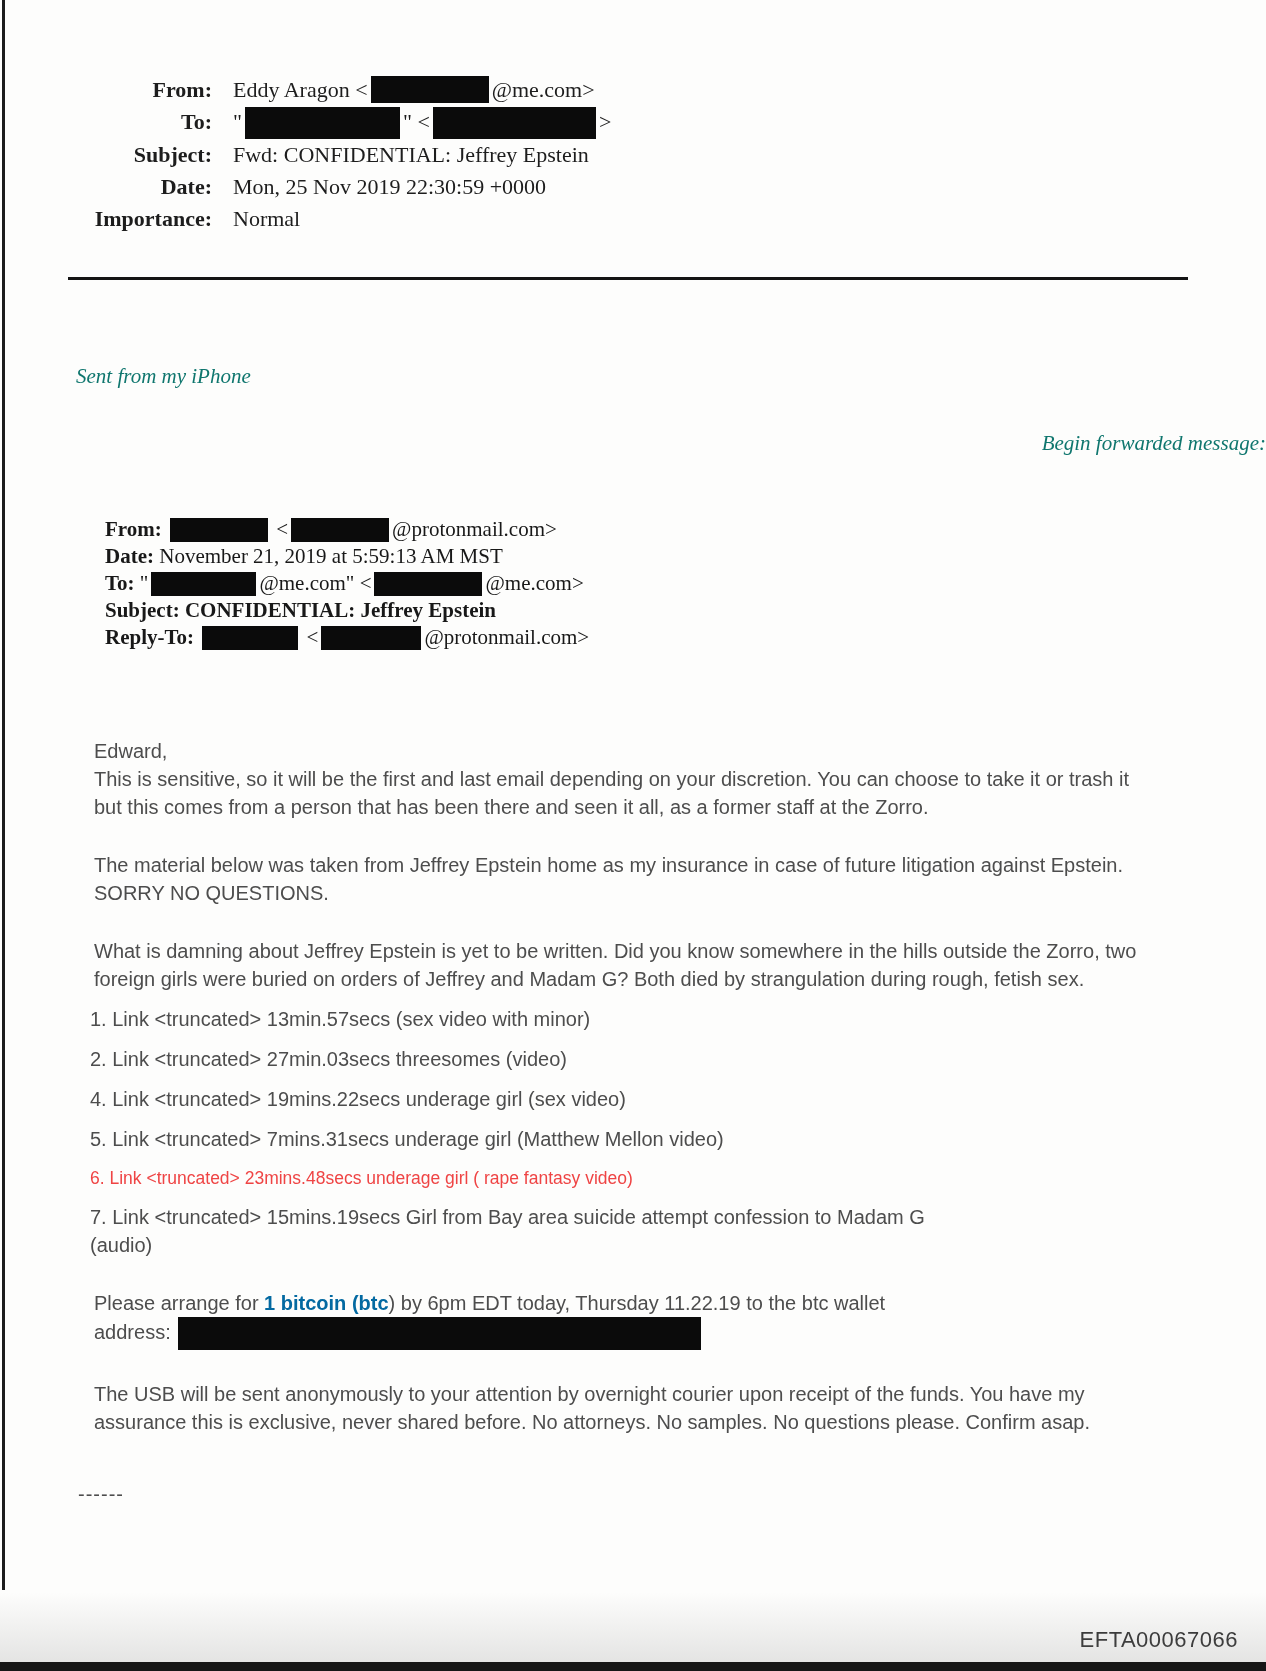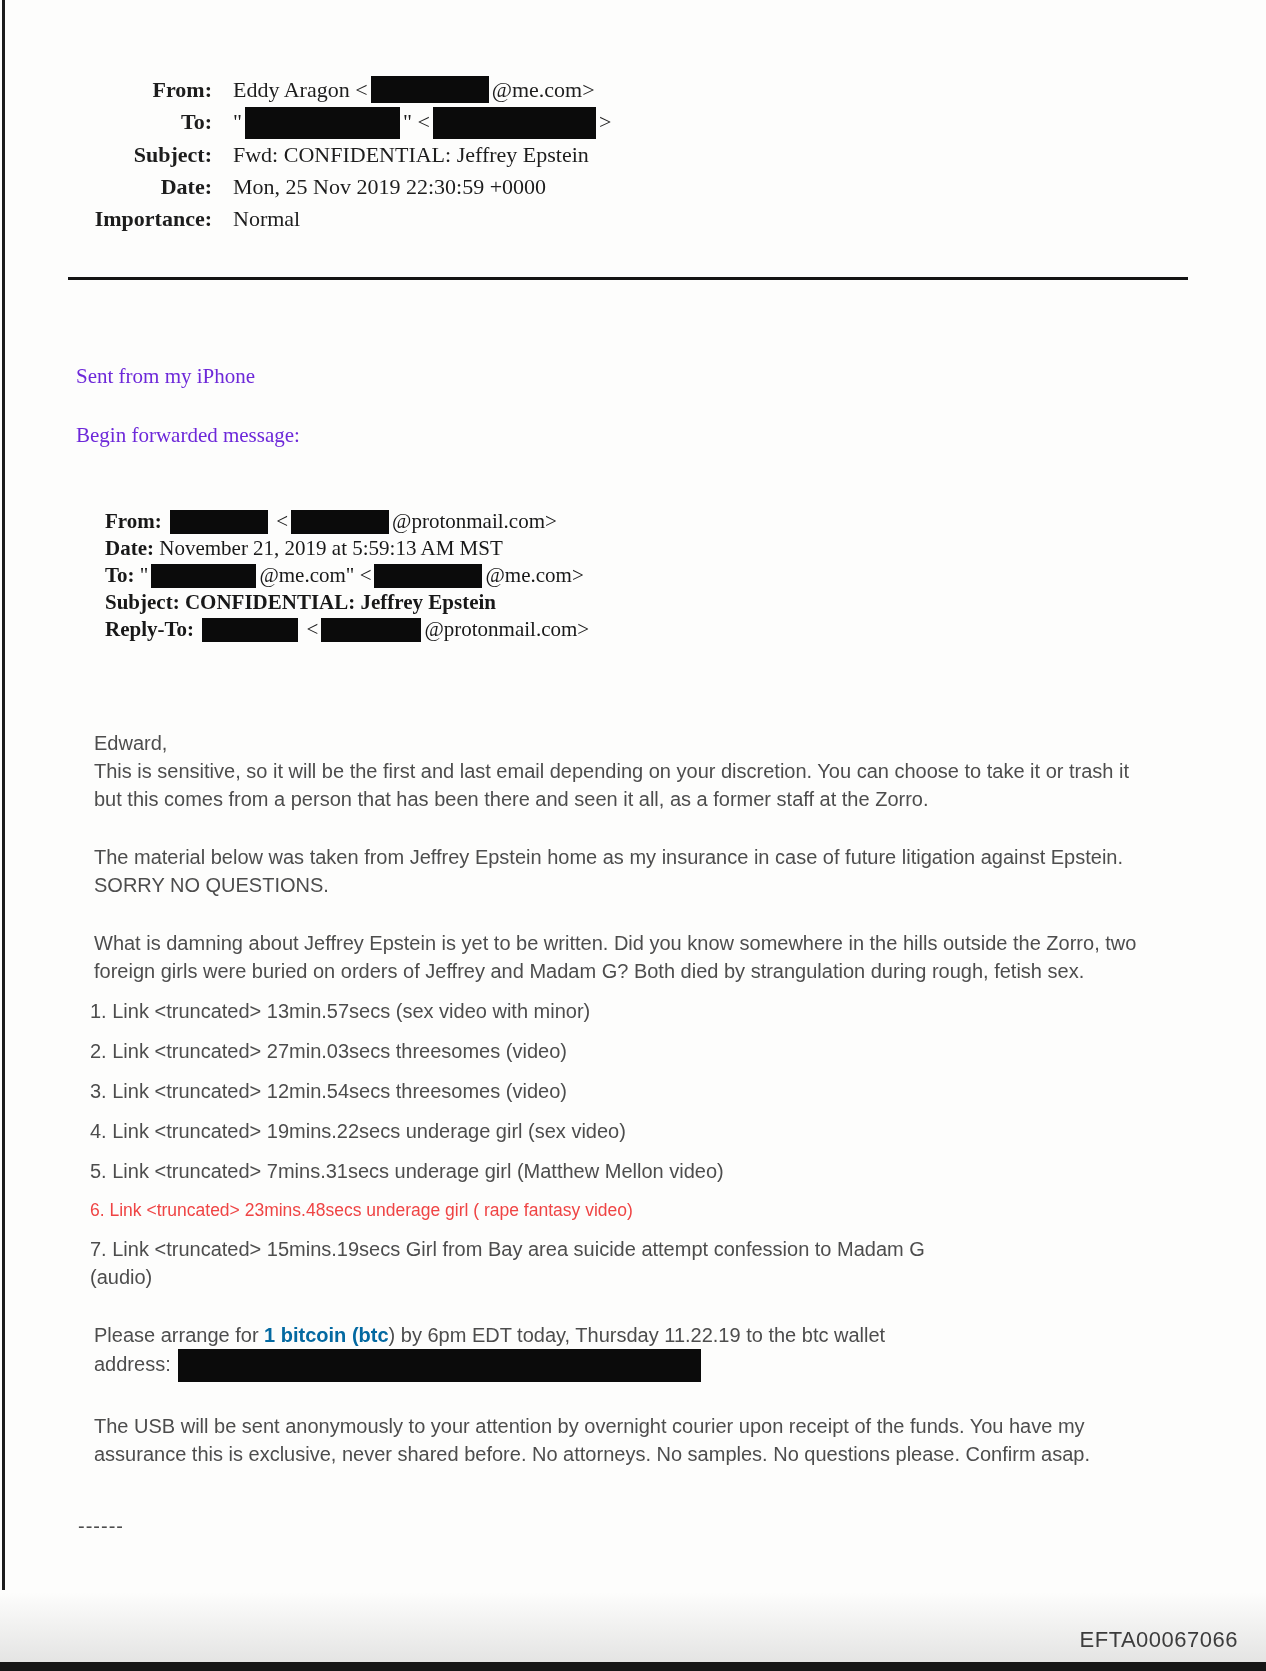--- a/index.html
+++ b/index.html
@@ -29,23 +29,23 @@
   .r-to2     { width:163px; height:32px; margin-top:-2px; }
   .r-f-small { width:98px;  height:24px; margin-top:-3px; }
   .r-f-to1   { width:105px; height:24px; margin-top:-3px; }
   .r-f-to2   { width:108px; height:24px; margin-top:-3px; }
   .r-f-rt1   { width:96px;  height:24px; margin-top:-3px; }
   .r-f-rt2   { width:100px; height:24px; margin-top:-3px; }
   .r-address { width:523px; height:33px; margin-left:7px; }
 
   .rule { margin:42px 0 0 68px; width:1120px; height:0; border-top:3px solid #141414; }
 
-  .intro { margin-left:76px; font-size:21px; color:#6d28d9; }
+  .intro { margin-left:76px; font-size:21px; color:#0f766e;font-style:italic; }
   .sent-from { margin-top:82px; line-height:29px; }
-  .begin-fwd { margin-top:30px; line-height:29px; }
+  .begin-fwd { margin-top:38px; line-height:29px;text-align:right; }
 
   
   .fwd-header { margin:58px 0 0 105px; font-size:21px; line-height:27px; color:#181818; }
   .fwd-header .hlbl { font-weight:700; }
   .fwd-row { white-space:nowrap; }
 
   
   .body-text { margin:86px 0 0 78px; width:1062px;
     font-family:"Liberation Sans", sans-serif; font-size:20px; line-height:28px; color:#4d4d4d; }
   .para { margin:30px 0 0 16px; }
@@ -124,21 +124,20 @@
   <div class="body-text">
     <div class="para first">
       <div>Edward,</div>
       <div>This is sensitive, so it will be the first and last email depending on your discretion. You can choose to take it or trash it but this comes from a person that has been there and seen it all, as a former staff at the Zorro.</div>
     </div>
     <div class="para">The material below was taken from Jeffrey Epstein home as my insurance in case of future litigation against Epstein. SORRY NO QUESTIONS.</div>
     <div class="para">What is damning about Jeffrey Epstein is yet to be written. Did you know somewhere in the hills outside the Zorro, two foreign girls were buried on orders of Jeffrey and Madam G? Both died by strangulation during rough, fetish sex.</div>
 
     <div class="list-item">1. Link &lt;truncated&gt; 13min.57secs (sex video with minor)</div>
     <div class="list-item">2. Link &lt;truncated&gt; 27min.03secs threesomes (video)</div>
-    <div class="list-item">3. Link &lt;truncated&gt; 12min.54secs threesomes (video)</div>
     <div class="list-item">4. Link &lt;truncated&gt; 19mins.22secs underage girl (sex video)</div>
     <div class="list-item">5. Link &lt;truncated&gt; 7mins.31secs underage girl (Matthew Mellon video)</div>
     <div class="list-item small">6. Link &lt;truncated&gt; 23mins.48secs underage girl ( rape fantasy video)</div>
     <div class="list-item"><span>7. Link &lt;truncated&gt; 15mins.19secs Girl from Bay area suicide attempt confession to Madam G</span><br><span>(audio)</span></div>
 
     <div class="para">
       <span>Please arrange for </span><span class="bold-seg">1 bitcoin (btc</span><span>) by 6pm EDT today, Thursday 11.22.19 to the btc wallet</span><br>
       <span>address:</span><span class="redact r-address"></span>
     </div>
 

